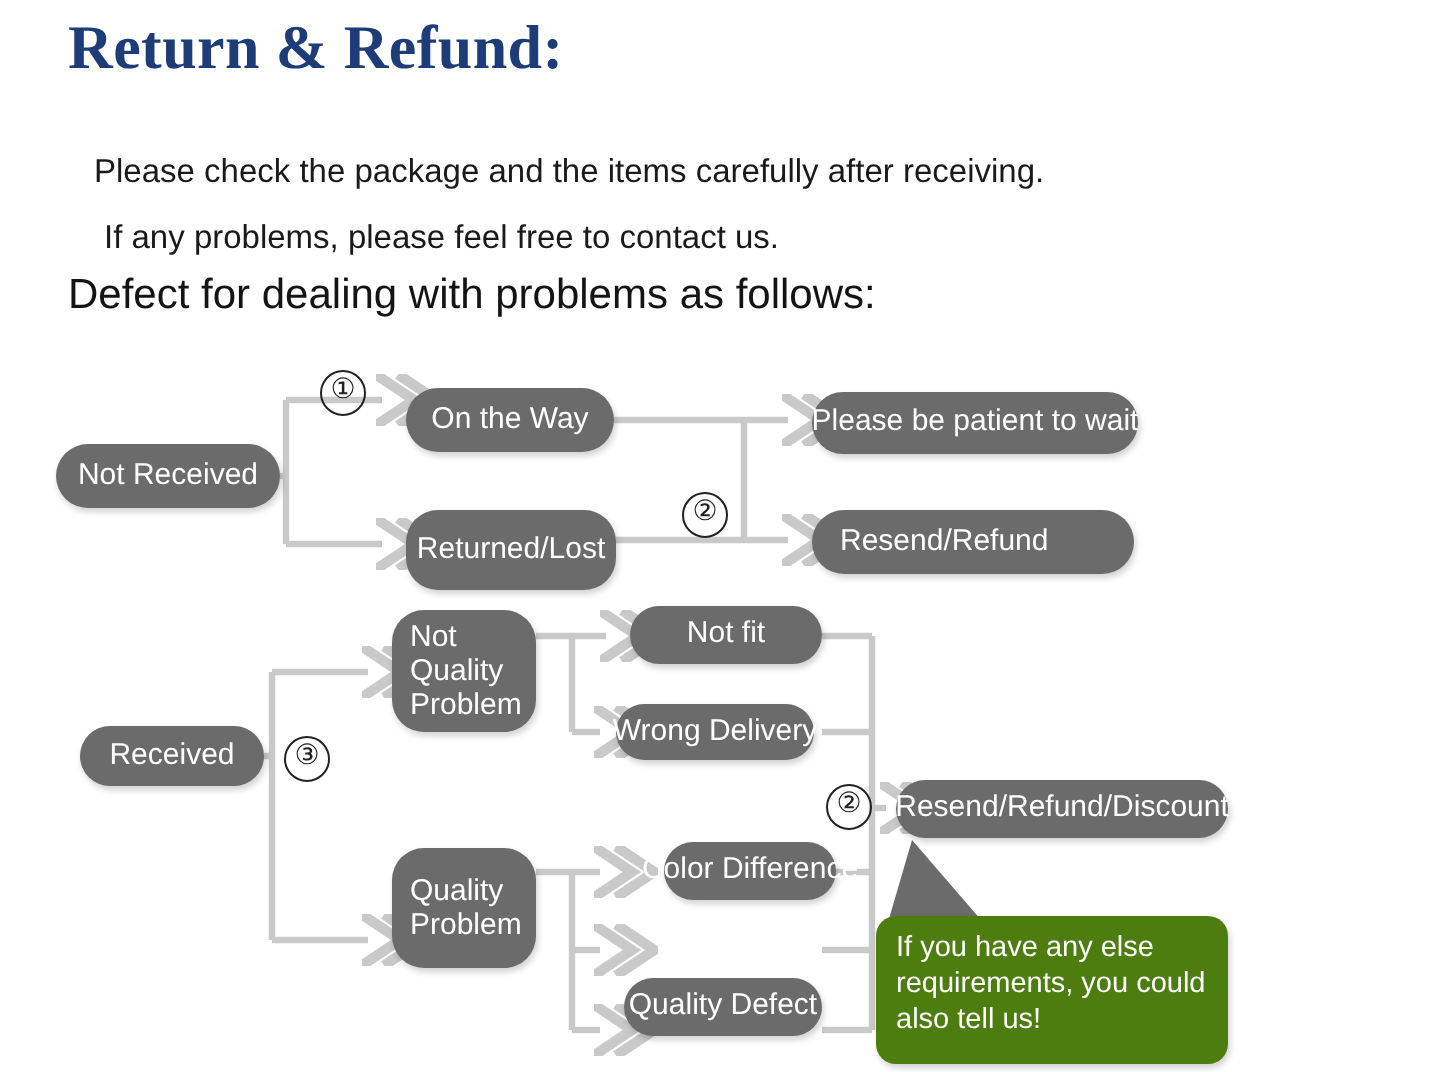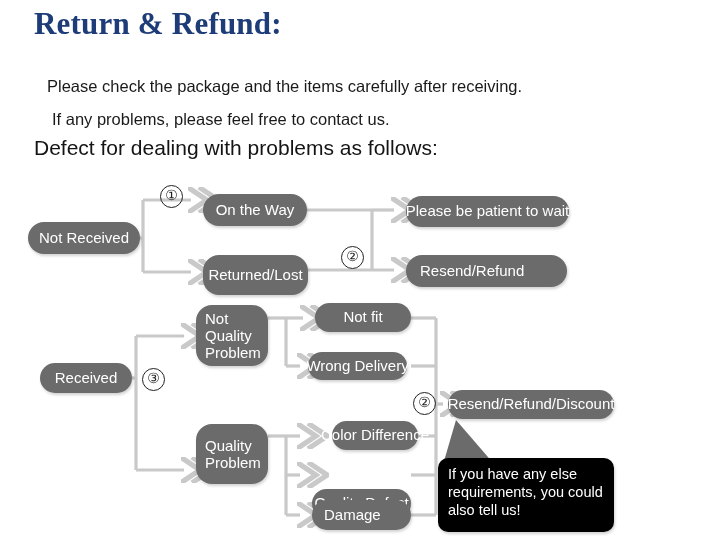--- a/index.html
+++ b/index.html
@@ -106,21 +106,21 @@
     background: transparent;
   }
 
   
   #callout {
     position: absolute;
     left: 438px;
     top: 458px;
     width: 176px;
     height: 74px;
-    background: #000000;
+    background: #4d7c0f;
     color: #ffffff;
     border-radius: 10px;
     font-family: "Liberation Sans", sans-serif;
     font-size: 14.5px;
     line-height: 1.25;
     padding: 7px 10px;
     box-sizing: border-box;
     white-space: pre-line;
     box-shadow: 1px 2px 3px rgba(0,0,0,0.18);
   }
@@ -216,21 +216,20 @@
 Problem</div>
 
     <div class="node" style="left:315px; top:303px; width:96px; height:29px;">Not fit</div>
 
     <div class="node" style="left:308px; top:352px; width:99px; height:28px;">Wrong Delivery</div>
 
     <div class="node" style="left:312px; top:421px; width:86px; height:29px;margin-left:20px;">Color Difference</div>
 
     <div class="node" style="left:312px; top:489px; width:99px; height:29px;text-align:right;">Quality Defect</div>
 
-    <div class="node left-align" style="left:312px; top:500px; width:99px; height:30px; padding-left:12px;">Damage</div>
 
     <div class="step" style="left:413px; top:392px;">②</div>
 
     <div class="node" style="left:448px; top:390px; width:166px; height:29px;">Resend/Refund/Discount</div>
 
     <svg id="callout-tail" viewBox="0 0 110 80" xmlns="http://www.w3.org/2000/svg">
       <path d="M26,14 L64,58 L12,62 Z" fill="#6b6b6b"></path>
     </svg>
     <div id="callout">If you have any else
 requirements, you could

